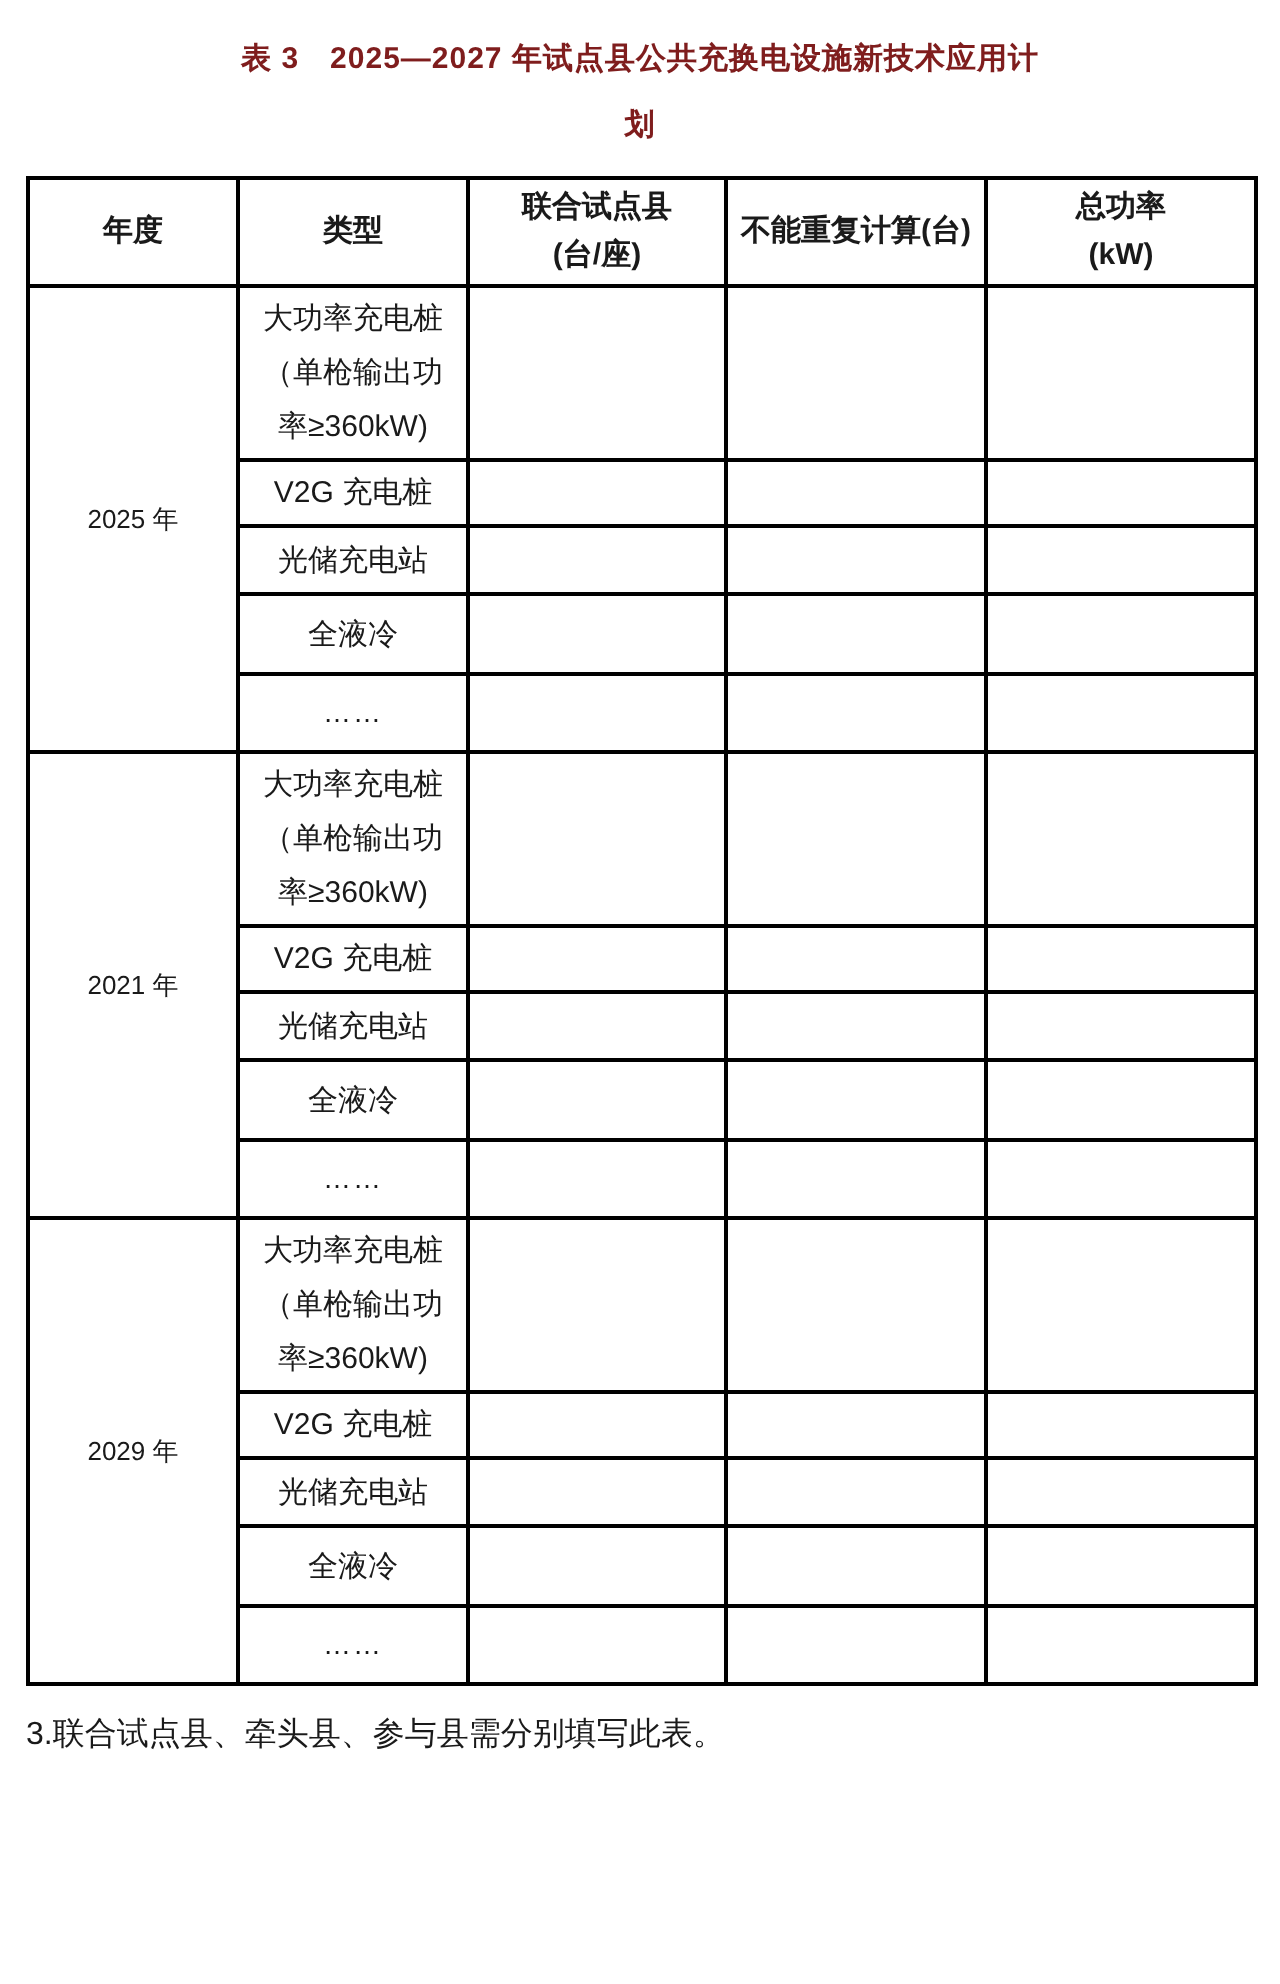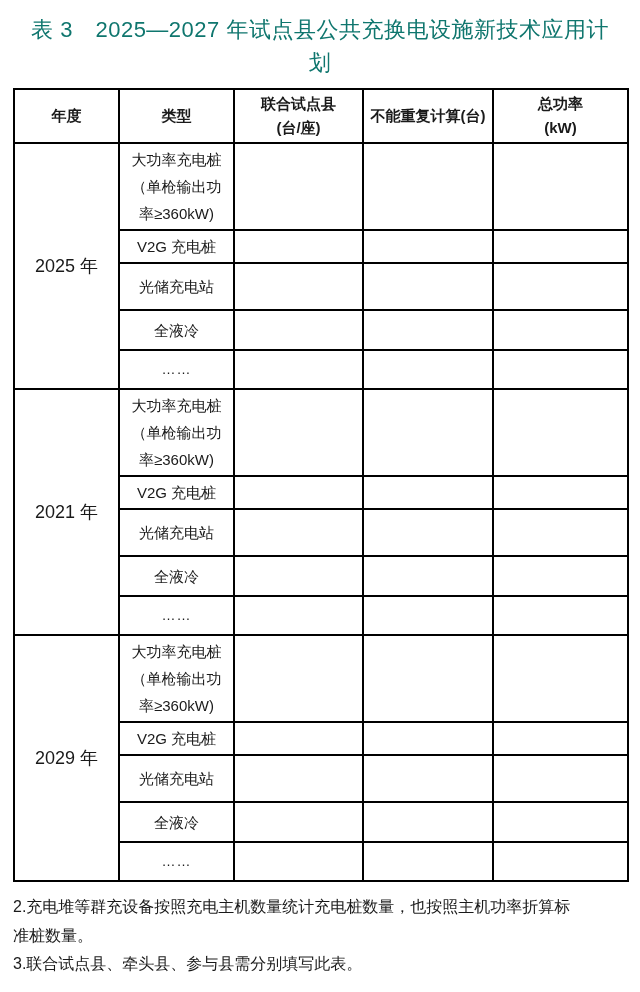--- a/index.html
+++ b/index.html
@@ -7,26 +7,26 @@
   body {
     width: 640px;
     height: 992px;
     font-family: "Liberation Sans", "DejaVu Sans", sans-serif;
     color: #1a1a1a;
     overflow: hidden;
   }
   .page { padding: 13px 13px 0 13px; }
 
   .doc-title {
-    font-size: 22px;
+    font-size: 15px;
     line-height: 33px;
-    font-weight: normal;
+    font-weight: bold;
     text-align: center;
     white-space: pre-line;
-    color: #0f766e;
+    color: #7f1d1d;
     margin-bottom: 9px;
     letter-spacing: 0.5px;
   }
 
   table.plan {
     border-collapse: collapse;
     width: 614px;
     table-layout: fixed;
     font-size: 15px;
     color: #1a1a1a;
@@ -45,26 +45,26 @@
   }
   .col-year { width: 105px; }
   .col-type { width: 115px; }
   .col-actual { width: 129px; }
   .col-standard { width: 130px; }
   .col-power { width: 135px; }
 
   tr.r-head { height: 52px; margin-left: 12px; }
   tr.r-big  { height: 85px; }
   tr.r-sm   { height: 31px; }
-  tr.r-md   { height: 47px; }
+  tr.r-md   { height: 34px; }
   tr.r-lg   { height: 40px; }
   tr.r-dots { height: 39px; }
 
   td.type-cell { line-height: 27px; }
-  td.year-cell { font-size: 18px; }
+  td.year-cell { font-size: 13px; }
   td.dots-cell { font-size: 14px; letter-spacing: 1px; }
 
   .notes {
     margin-top: 11px;
     font-size: 16px;
     line-height: 28.5px;
     color: #1a1a1a;
     text-align: left;
   }
   .notes p { white-space: pre-line; }
@@ -196,18 +196,16 @@
       <tr class="r-dots">
         <td class="type-cell dots-cell">……</td>
         <td></td>
         <td></td>
         <td></td>
       </tr>
     </tbody>
   </table>
 
   <div class="notes">
-    <p>2.充电堆等群充设备按照充电主机数量统计充电桩数量，也按照主机功率折算标
-准桩数量。</p>
     <p>3.联合试点县、牵头县、参与县需分别填写此表。</p>
   </div>
 
 </div>
 
 </body></html>

